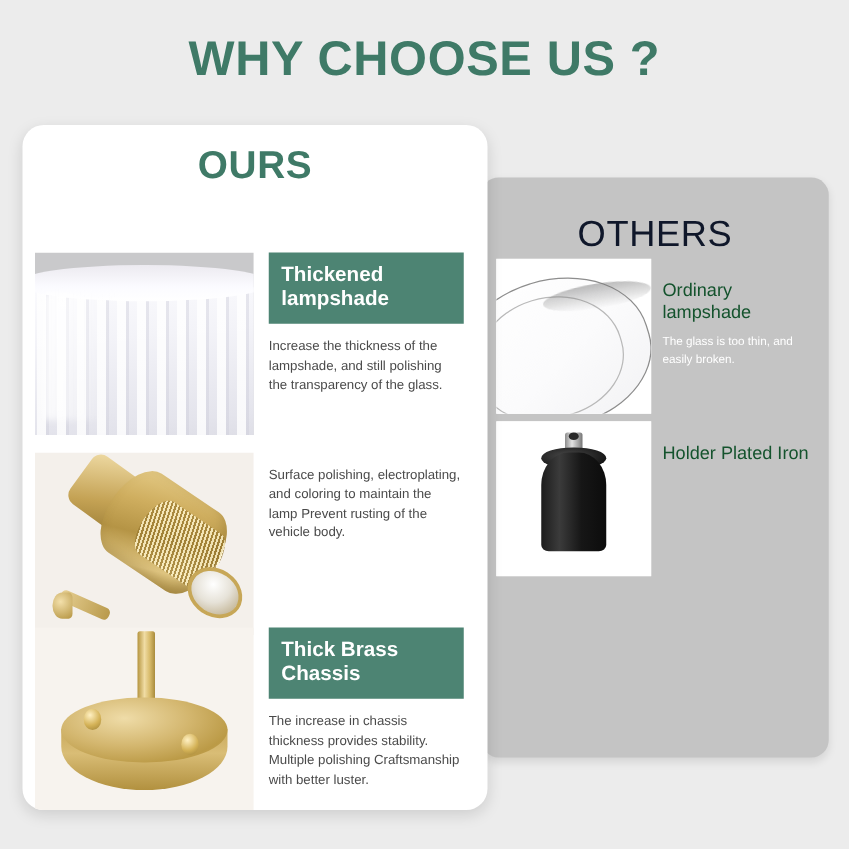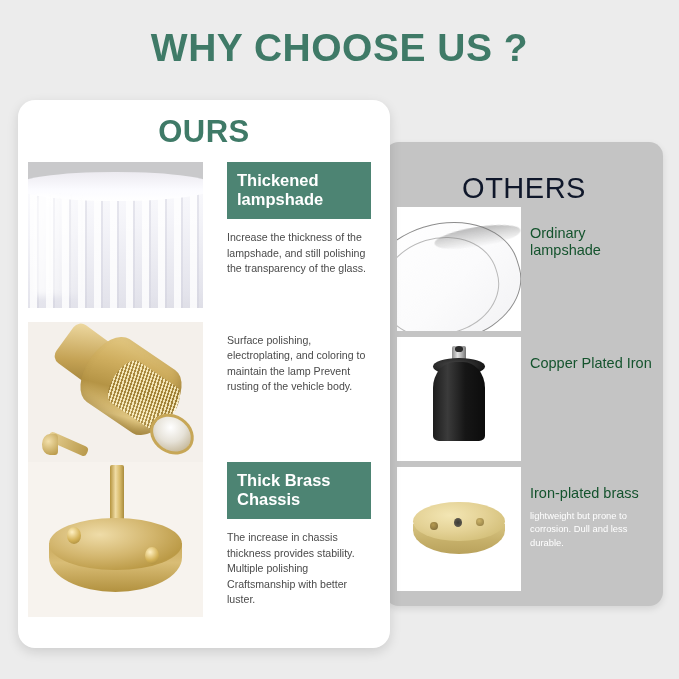--- a/index.html
+++ b/index.html
@@ -101,21 +101,22 @@
     font-size: 31px;
     font-weight: bold;
     color: #3f7a67;
     letter-spacing: 0.5px;
   }
   .ours-row {
     position: absolute;
     left: 10px;
     width: 343px;
     display: flex;
-    gap: 24px;
+    gap: 12px;
+    margin-top: 40px;
   }
   .ours-row.r1 { top: 62px; height: 146px; }
   .ours-row.r2 { top: 222px; height: 146px; }
   .ours-row.r3 { top: 362px; height: 155px; }
 
   .ours-imgbox {
     width: 175px;
     flex: 0 0 175px;
     position: relative;
     overflow: hidden;
@@ -328,53 +329,39 @@
   <div class="others-row r1">
     <div class="others-imgbox">
       <div class="art-glass">
           <div class="dome"></div>
           <div class="inner"></div>
           <div class="edge"></div>
         </div>
     </div>
     <div class="others-text">
       <div class="others-head">Ordinary lampshade</div>
+      <div class="others-desc">The glass is too thin, and easily broken.</div>
     </div>
   </div>
 
   <div class="others-row r2">
     <div class="others-imgbox">
       <div class="art-socket">
           <div class="nipple"></div>
           <div class="hole"></div>
           <div class="nut"></div>
           <div class="cap"></div>
           <div class="barrel"></div>
         </div>
     </div>
     <div class="others-text">
-      <div class="others-head">Copper Plated Iron</div>
+      <div class="others-head">Holder Plated Iron</div>
     </div>
   </div>
 
-  <div class="others-row r3">
-    <div class="others-imgbox">
-      <div class="art-disc">
-          <div class="side"></div>
-          <div class="top"></div>
-          <div class="hole-l"></div>
-          <div class="hole-c"></div>
-          <div class="hole-r"></div>
-        </div>
-    </div>
-    <div class="others-text">
-      <div class="others-head">Iron-plated brass</div>
-      <div class="others-desc">lightweight but prone to corrosion. Dull and less durable.</div>
-    </div>
-  </div>
 </div>
 
 <div class="ours-card">
   <div class="ours-title">OURS</div>
 
   <div class="ours-row r1">
     <div class="ours-imgbox">
       <div class="art-shade">
           <div class="bowl"></div>
           <div class="ribs"></div>

